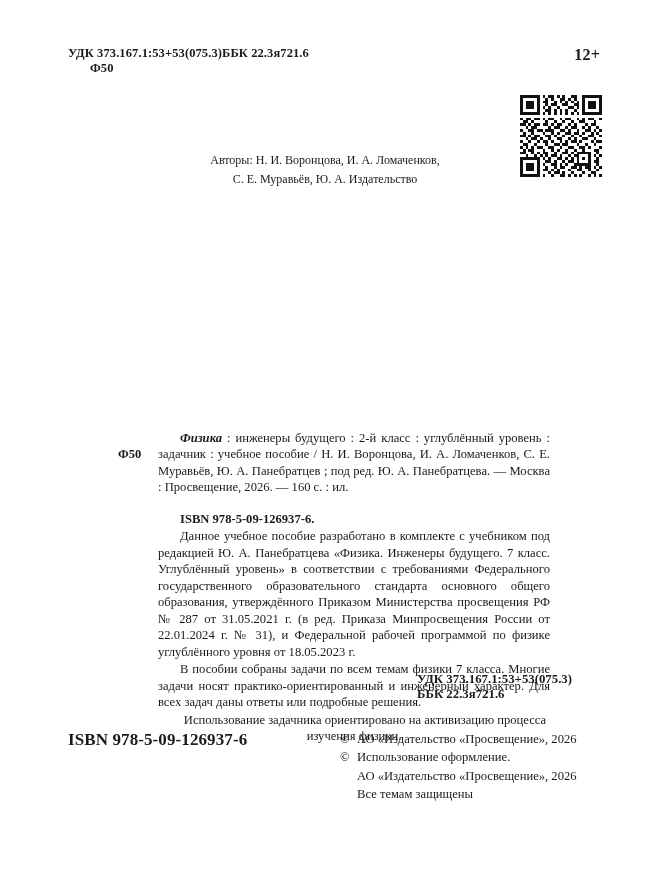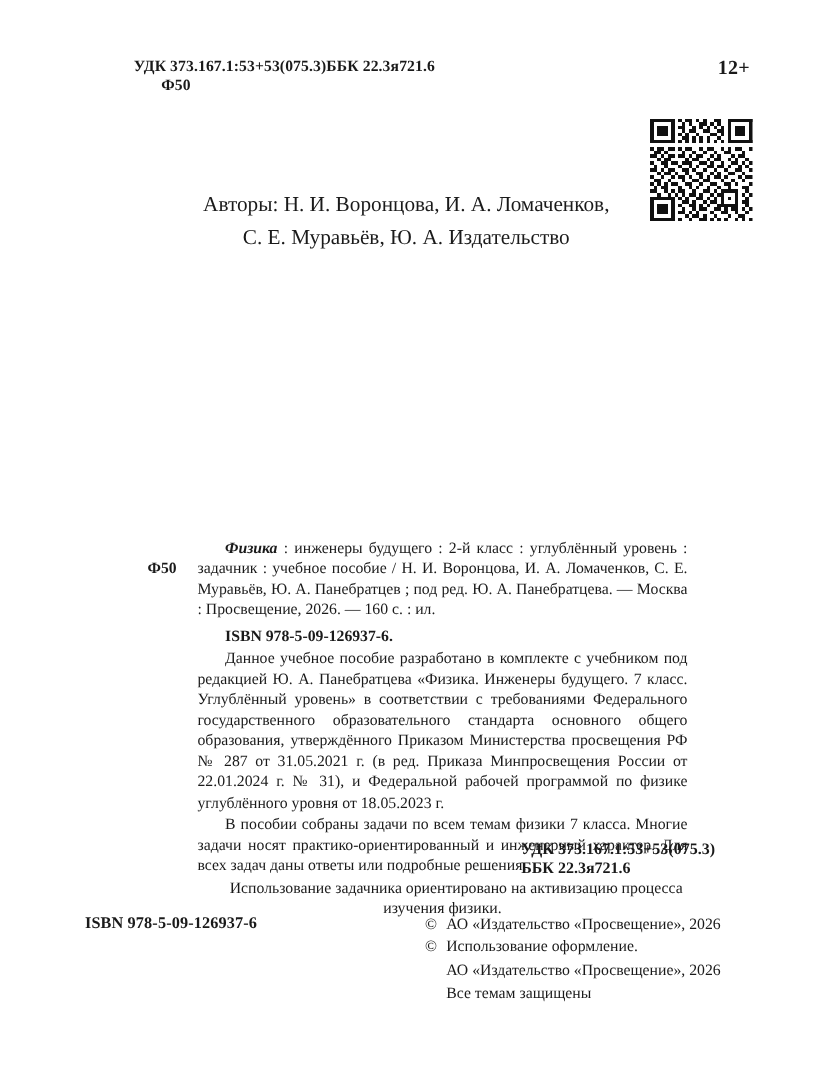--- a/index.html
+++ b/index.html
@@ -24,21 +24,20 @@
   
   .udk-top {
     position: absolute;
     left: 68px;
     top: 46px;
     font-size: 12.5px;
     font-weight: bold;
     line-height: 1.18;
     letter-spacing: 0.1px;
     white-space: pre;
-    margin-left: 39px;
   }
   .udk-top .fcode {
     display: block;
     padding-left: 22px;
   }
 
   
   .age-rating {
     position: absolute;
     right: 50px;
@@ -59,21 +58,21 @@
   }
   .qr-wrap svg { display: block; width: 100%; height: 100%; }
 
   
   .authors {
     position: absolute;
     left: 0;
     right: 0;
     top: 151px;
     text-align: center;
-    font-size: 17px;
+    font-size: 12px;
     line-height: 1.55;
   }
   .authors .line { display: block; }
 
   
   .biblio {
     position: absolute;
     left: 158px;
     top: 430px;
     width: 392px;
@@ -91,21 +90,21 @@
     left: -40px;
     top: 16px;
     text-indent: 0;
     font-weight: bold;
     font-size: 12.5px;
   }
   .biblio .title-bold { font-weight: bold; font-style: italic; }
   .biblio .isbn-line {
     text-indent: 22px;
     font-weight: bold;
-    margin-top: 5px;
+    margin-top: 15px;
   }
   .biblio .para {
     text-indent: 22px;
     margin-top: 1px;
   }
   .biblio .last-line { text-align: center; }
 
   
   .udk-bottom {
     position: absolute;
@@ -116,21 +115,21 @@
     font-weight: bold;
     line-height: 1.2;
   }
   .udk-bottom span { display: block; }
 
   
   .isbn-footer {
     position: absolute;
     left: 68px;
     top: 730px;
-    font-size: 13px;
+    font-size: 17px;
     font-weight: bold;
     letter-spacing: 0.1px;
   }
 
   
   .copyright {
     position: absolute;
     left: 340px;
     top: 730px;
     font-size: 12.6px;

